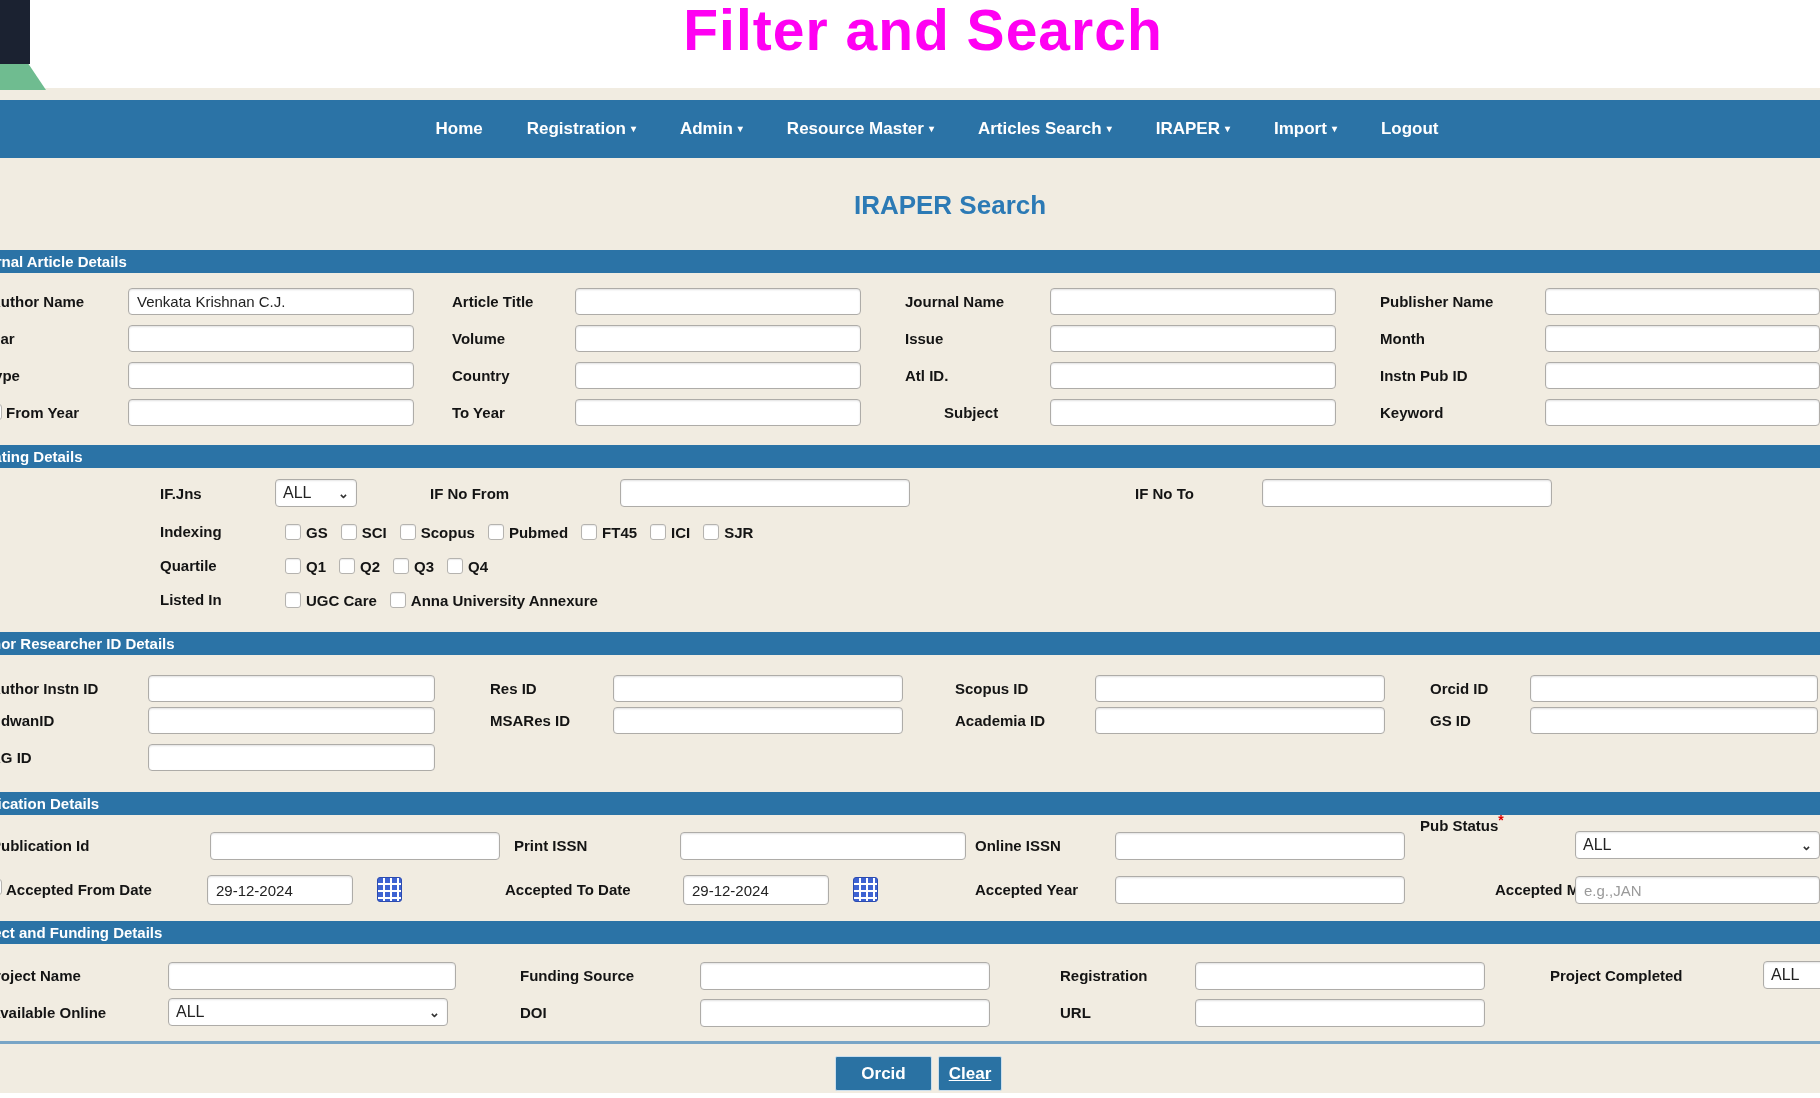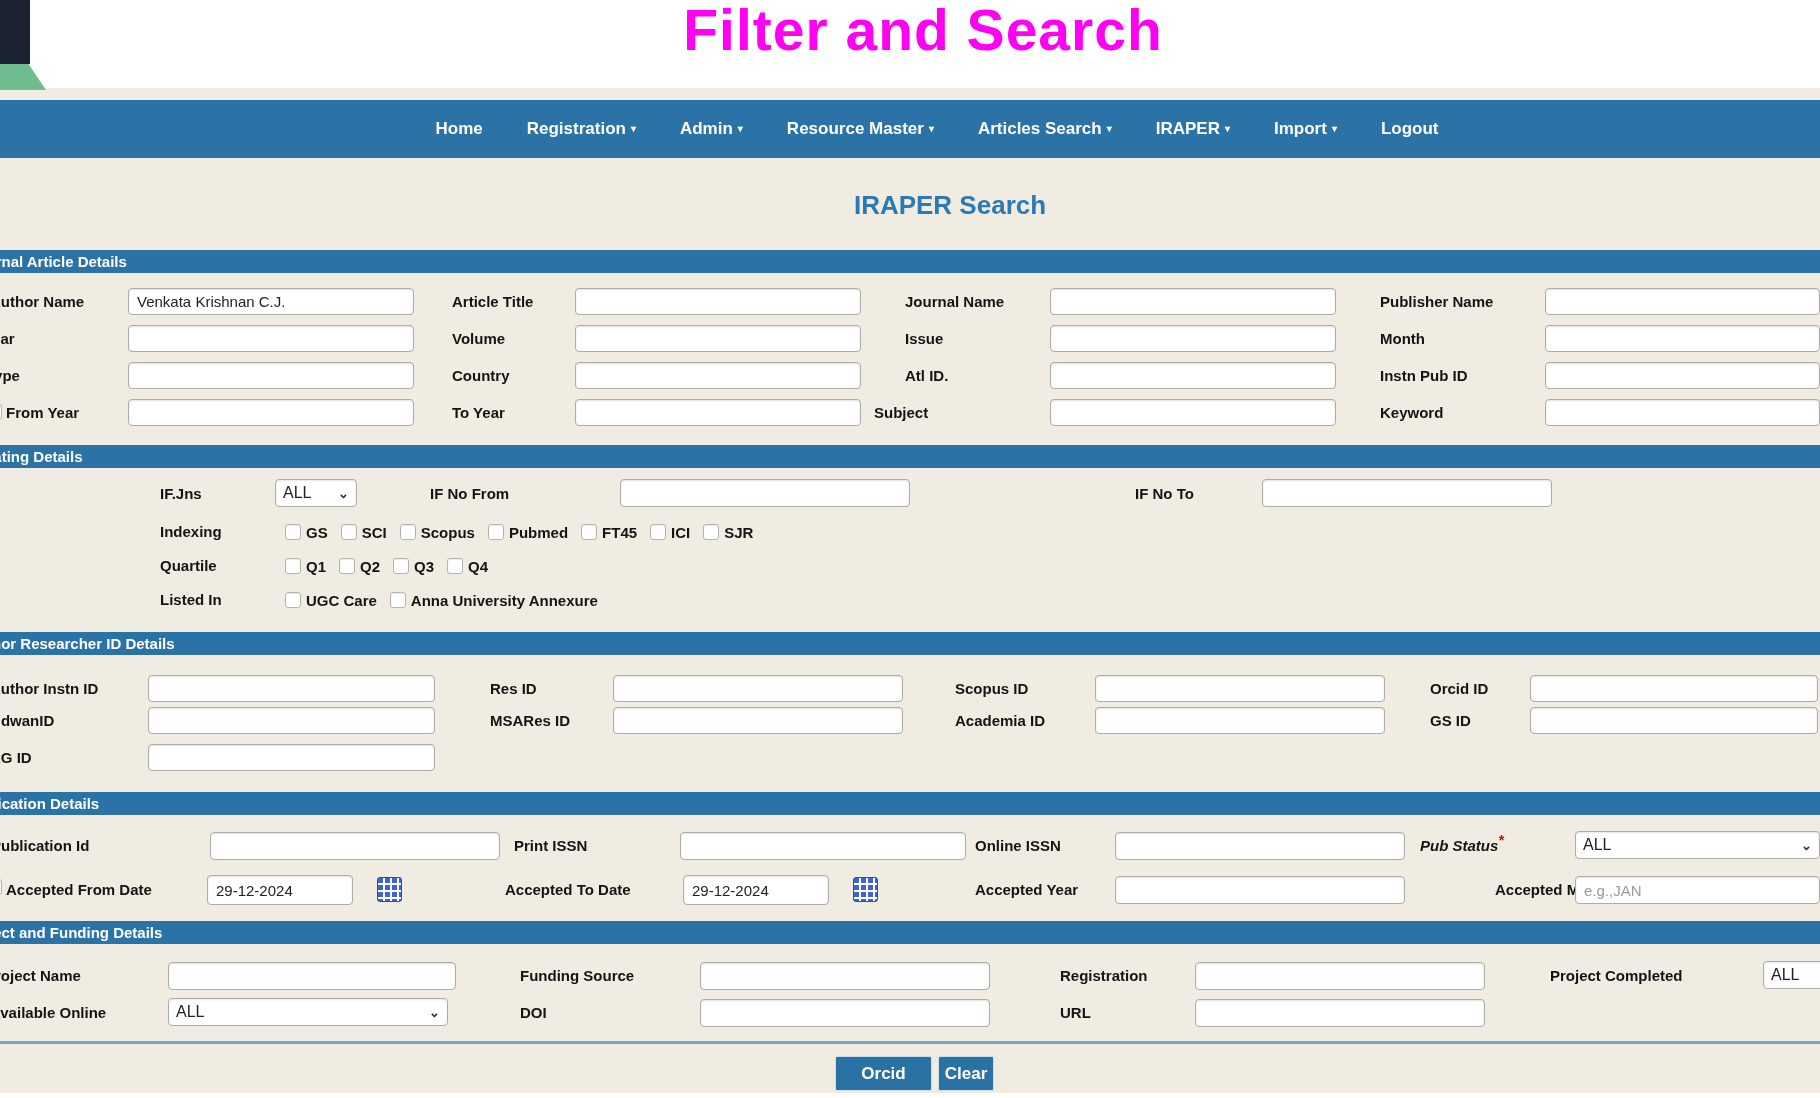--- a/index.html
+++ b/index.html
@@ -104,21 +104,21 @@
   <div class="lbl" style="left:905px;top:362px;">Atl ID.</div>
   <input class="inp" style="left: 1050px; top: 362px; width: 286px;">
   <div class="lbl" style="left:1380px;top:362px;">Instn Pub ID</div>
   <input class="inp" style="left: 1545px; top: 362px; width: 275px;">
 
   <span class="cbx abs" style="left:-14px;top:404px;"></span>
   <div class="lbl" style="left:6px;top:399px;">From Year</div>
   <input class="inp" style="left: 128px; top: 399px; width: 286px;">
   <div class="lbl" style="left:452px;top:399px;">To Year</div>
   <input class="inp" style="left: 575px; top: 399px; width: 286px;">
-  <div class="lbl" style="left:874px;top:399px;">Subject</div>
+  <div class="lbl" style="left:944px;top:399px;">Subject</div>
   <input class="inp" style="left: 1050px; top: 399px; width: 286px;">
   <div class="lbl" style="left:1380px;top:399px;">Keyword</div>
   <input class="inp" style="left: 1545px; top: 399px; width: 275px;">
 
   <div class="hdr" style="top:445px;"><span style="margin-left:-35px;">IF Rating Details</span></div>
 
   <div class="lbl" style="left:160px;top:480px;">IF.Jns</div>
   <div class="sel" style="left:275px;top:479px;width:82px;">
       <span>ALL</span>
       <span class="chev">⌄</span>
@@ -216,21 +216,21 @@
   <input class="inp" style="left: 148px; top: 744px; width: 287px;">
 
   <div class="hdr" style="top:792px;"><span style="margin-left:-35px;">Publication Details</span></div>
 
   <div class="lbl" style="left:-9px;top:832px;">Publication Id</div>
   <input class="inp" style="left: 210px; top: 832px; width: 290px; height: 28px;">
   <div class="lbl" style="left:514px;top:832px;">Print ISSN</div>
   <input class="inp" style="left: 680px; top: 832px; width: 286px; height: 28px;">
   <div class="lbl" style="left:975px;top:832px;">Online ISSN</div>
   <input class="inp" style="left: 1115px; top: 832px; width: 290px; height: 28px;">
-  <div class="lbl" style="left:1420px;top:832px;font-style:italic;"><span>Pub Status</span><span class="req">*</span></div>
+  <div class="lbl" style="left:1420px;top:812px;"><span>Pub Status</span><span class="req">*</span></div>
   <div class="sel" style="left:1575px;top:831px;width:245px;">
       <span>ALL</span>
       <span class="chev">⌄</span>
     </div>
 
   <span class="cbx abs" style="left:-14px;top:879px;"></span>
   <div class="lbl" style="left:6px;top:875px;line-height:30px;">Accepted From Date</div>
   <input class="inp" style="left: 207px; top: 875px; width: 146px; height: 30px;" value="29-12-2024">
   <div class="cal" style="left:377px;top:877px;"></div>
   <div class="lbl" style="left:505px;top:875px;line-height:30px;">Accepted To Date</div>
@@ -259,16 +259,16 @@
       <span>ALL</span>
       <span class="chev">⌄</span>
     </div>
   <div class="lbl" style="left:520px;top:999px;">DOI</div>
   <input class="inp" style="left: 700px; top: 999px; width: 290px; height: 28px;">
   <div class="lbl" style="left:1060px;top:999px;">URL</div>
   <input class="inp" style="left: 1195px; top: 999px; width: 290px; height: 28px;">
 
   <div class="hline" style="top:1041px;"></div>
   <div class="btn" style="left:835px;top:1056px;width:97px;height:35px;">Orcid</div>
-  <div class="btn" style="left:938px;top:1056px;width:56px;height:35px;">Clear</div>
+  <div class="btn" style="left:938px;top:1056px;width:64px;height:35px;text-decoration:underline;">Clear</div>
   <div class="bottomband"></div>
 
 </div>
 
 </body></html>

